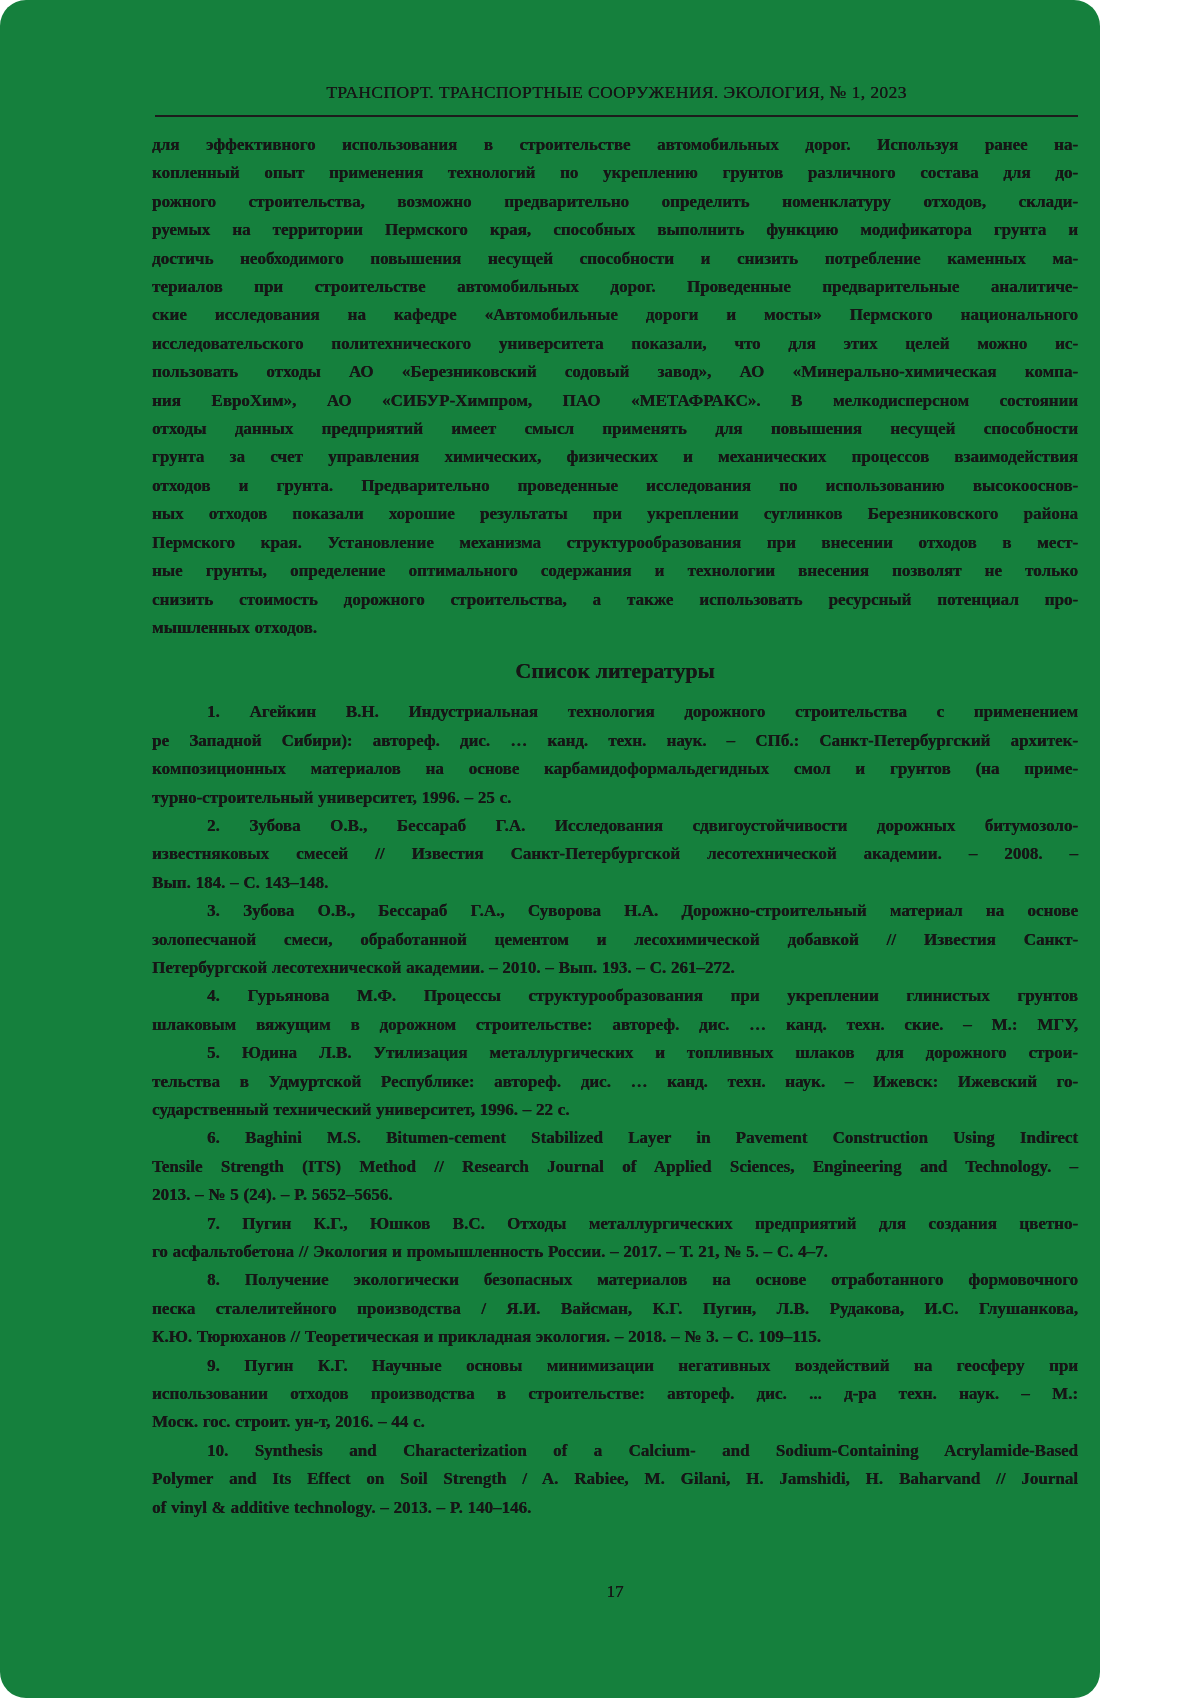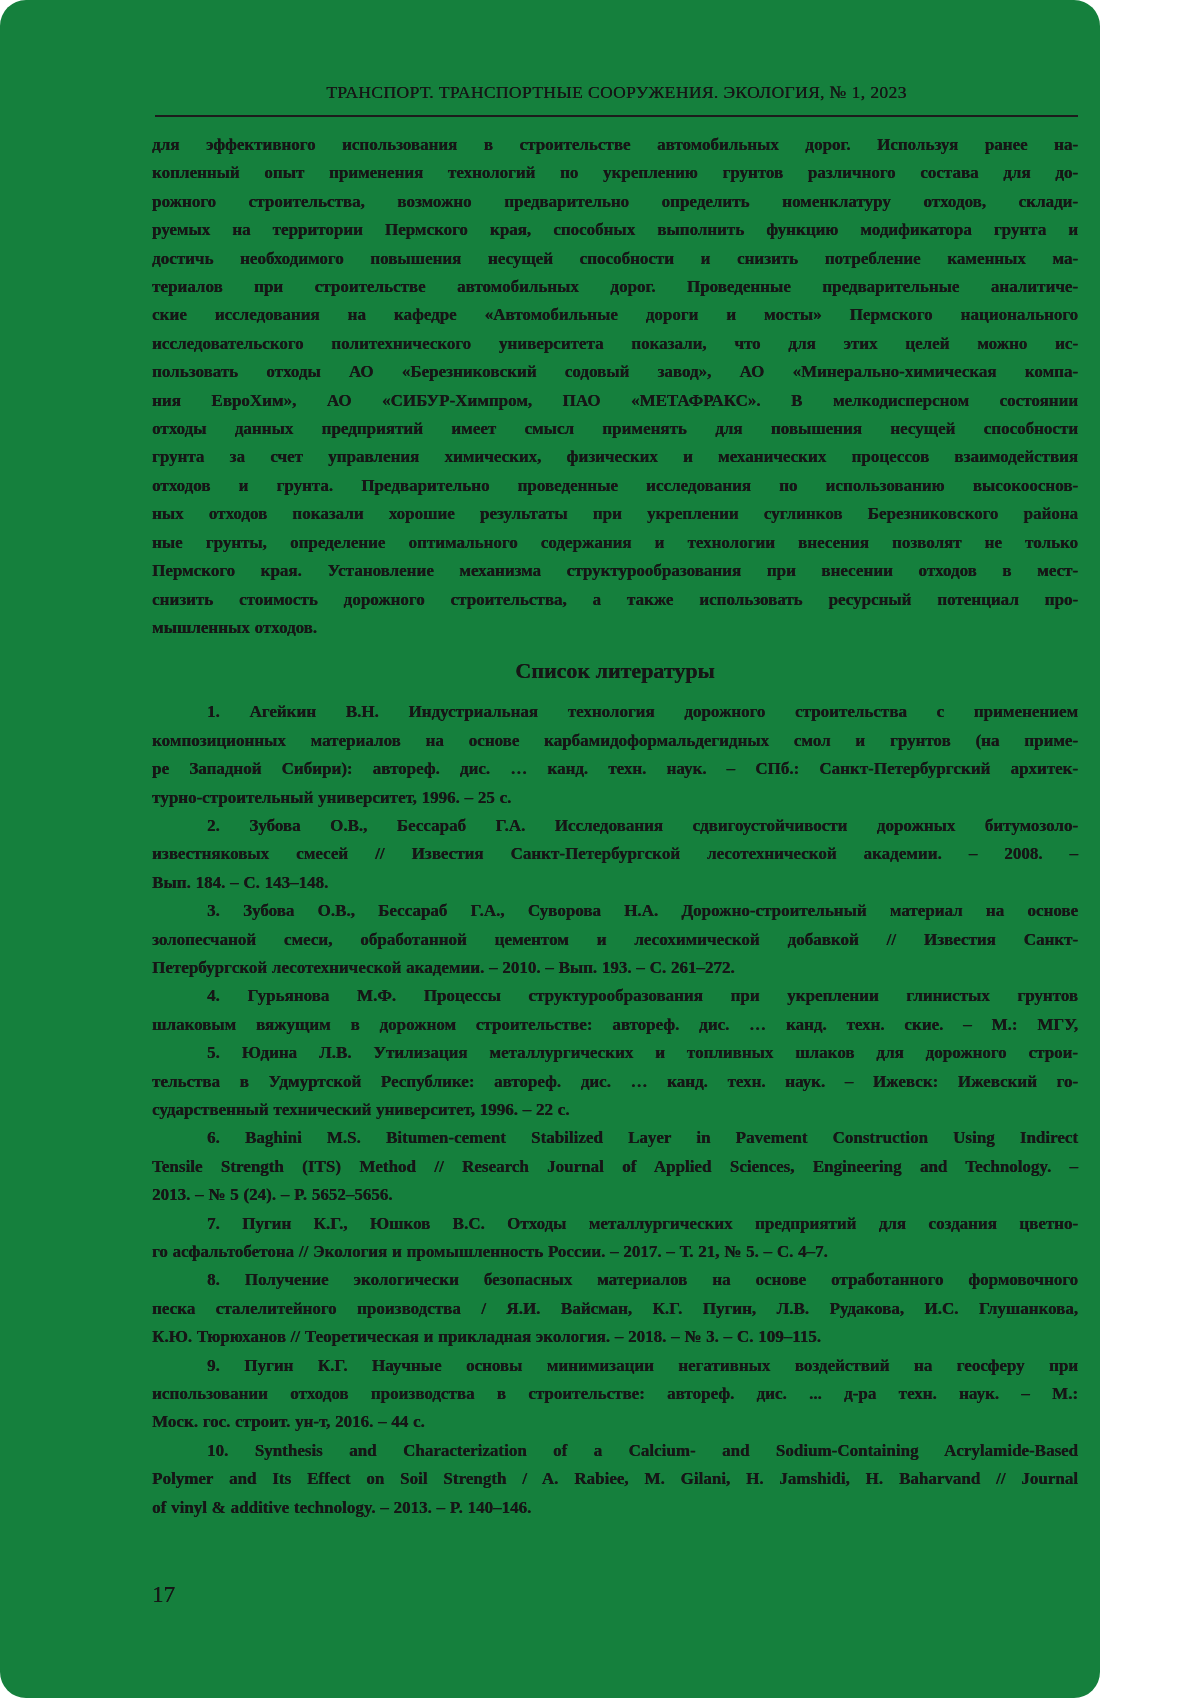--- a/index.html
+++ b/index.html
@@ -53,22 +53,22 @@
     font-weight: bold;
     font-size: 22px;
     line-height: 28px;
     margin: 15px 0 13px 0;
   }
   .page-number {
     position: absolute;
     top: 1582px;
     left: 152px;
     width: 926px;
-    text-align: left;
-    font-size: 23px;
+    text-align: center;
+    font-size: 17px;
   }
 </style>
 </head>
 <body>
 
 <div class="page">
 
   <div class="running-head">ТРАНСПОРТ. ТРАНСПОРТНЫЕ СООРУЖЕНИЯ. ЭКОЛОГИЯ, № 1, 2023</div>
 
   <div class="head-rule"></div>
@@ -83,32 +83,32 @@
         <div class="line">достичь необходимого повышения несущей способности и снизить потребление каменных ма-</div>
         <div class="line">териалов при строительстве автомобильных дорог. Проведенные предварительные аналитиче-</div>
         <div class="line">ские исследования на кафедре «Автомобильные дороги и мосты» Пермского национального</div>
         <div class="line">исследовательского политехнического университета показали, что для этих целей можно ис-</div>
         <div class="line">пользовать отходы АО «Березниковский содовый завод», АО «Минерально-химическая компа-</div>
         <div class="line">ния ЕвроХим», АО «СИБУР-Химпром, ПАО «МЕТАФРАКС». В мелкодисперсном состоянии</div>
         <div class="line">отходы данных предприятий имеет смысл применять для повышения несущей способности</div>
         <div class="line">грунта за счет управления химических, физических и механических процессов взаимодействия</div>
         <div class="line">отходов и грунта. Предварительно проведенные исследования по использованию высокооснов-</div>
         <div class="line">ных отходов показали хорошие результаты при укреплении суглинков Березниковского района</div>
+        <div class="line">Пермского края. Установление механизма структурообразования при внесении отходов в мест-</div>
         <div class="line">ные грунты, определение оптимального содержания и технологии внесения позволят не только</div>
-        <div class="line">Пермского края. Установление механизма структурообразования при внесении отходов в мест-</div>
         <div class="line">снизить стоимость дорожного строительства, а также использовать ресурсный потенциал про-</div>
         <div class="line last">мышленных отходов.</div>
       </div>
 
     <div class="section-heading">Список литературы</div>
 
     <div class="para ref">
         <div class="line">1. Агейкин В.Н. Индустриальная технология дорожного строительства с применением</div>
+        <div class="line">ре Западной Сибири): автореф. дис. … канд. техн. наук. – СПб.: Санкт-Петербургский архитек-</div>
         <div class="line">композиционных материалов на основе карбамидоформальдегидных смол и грунтов (на приме-</div>
-        <div class="line">ре Западной Сибири): автореф. дис. … канд. техн. наук. – СПб.: Санкт-Петербургский архитек-</div>
         <div class="line last">турно-строительный университет, 1996. – 25 с.</div>
       </div>
     <div class="para ref">
         <div class="line">2. Зубова О.В., Бессараб Г.А. Исследования сдвигоустойчивости дорожных битумозоло-</div>
         <div class="line">известняковых смесей // Известия Санкт-Петербургской лесотехнической академии. – 2008. –</div>
         <div class="line last">Вып. 184. – С. 143–148.</div>
       </div>
     <div class="para ref">
         <div class="line">3. Зубова О.В., Бессараб Г.А., Суворова Н.А. Дорожно-строительный материал на основе</div>
         <div class="line">золопесчаной смеси, обработанной цементом и лесохимической добавкой // Известия Санкт-</div>

